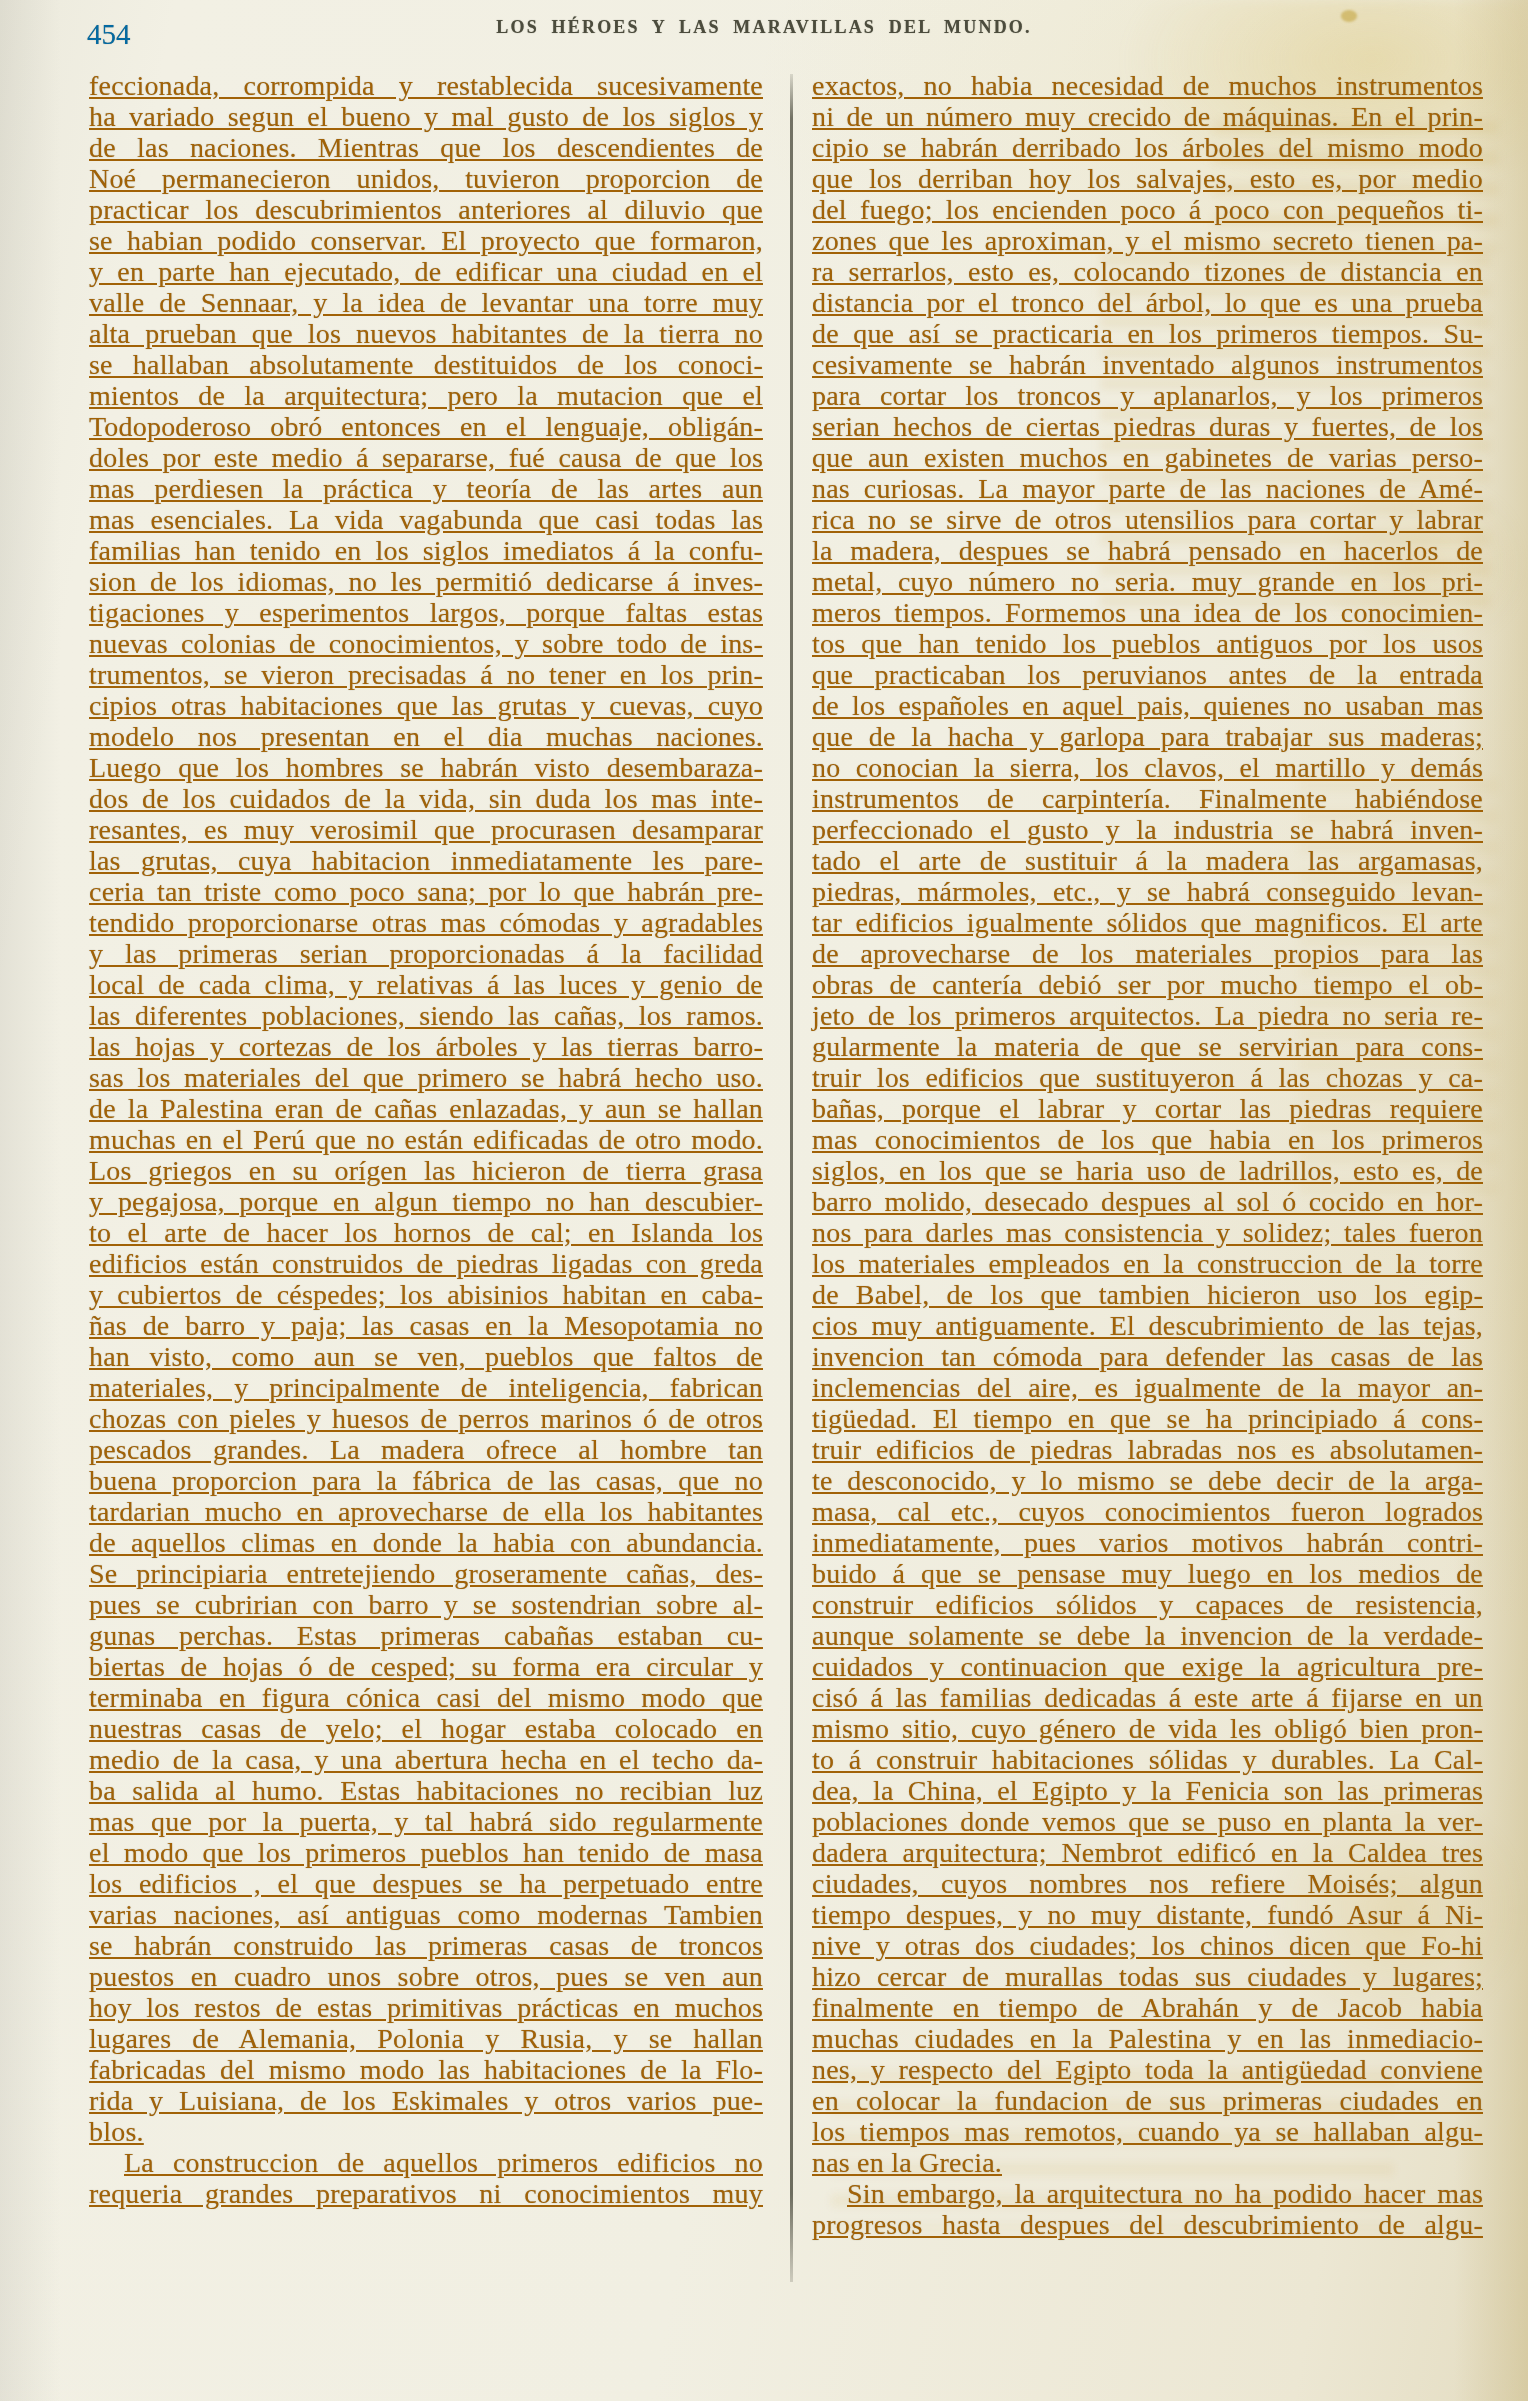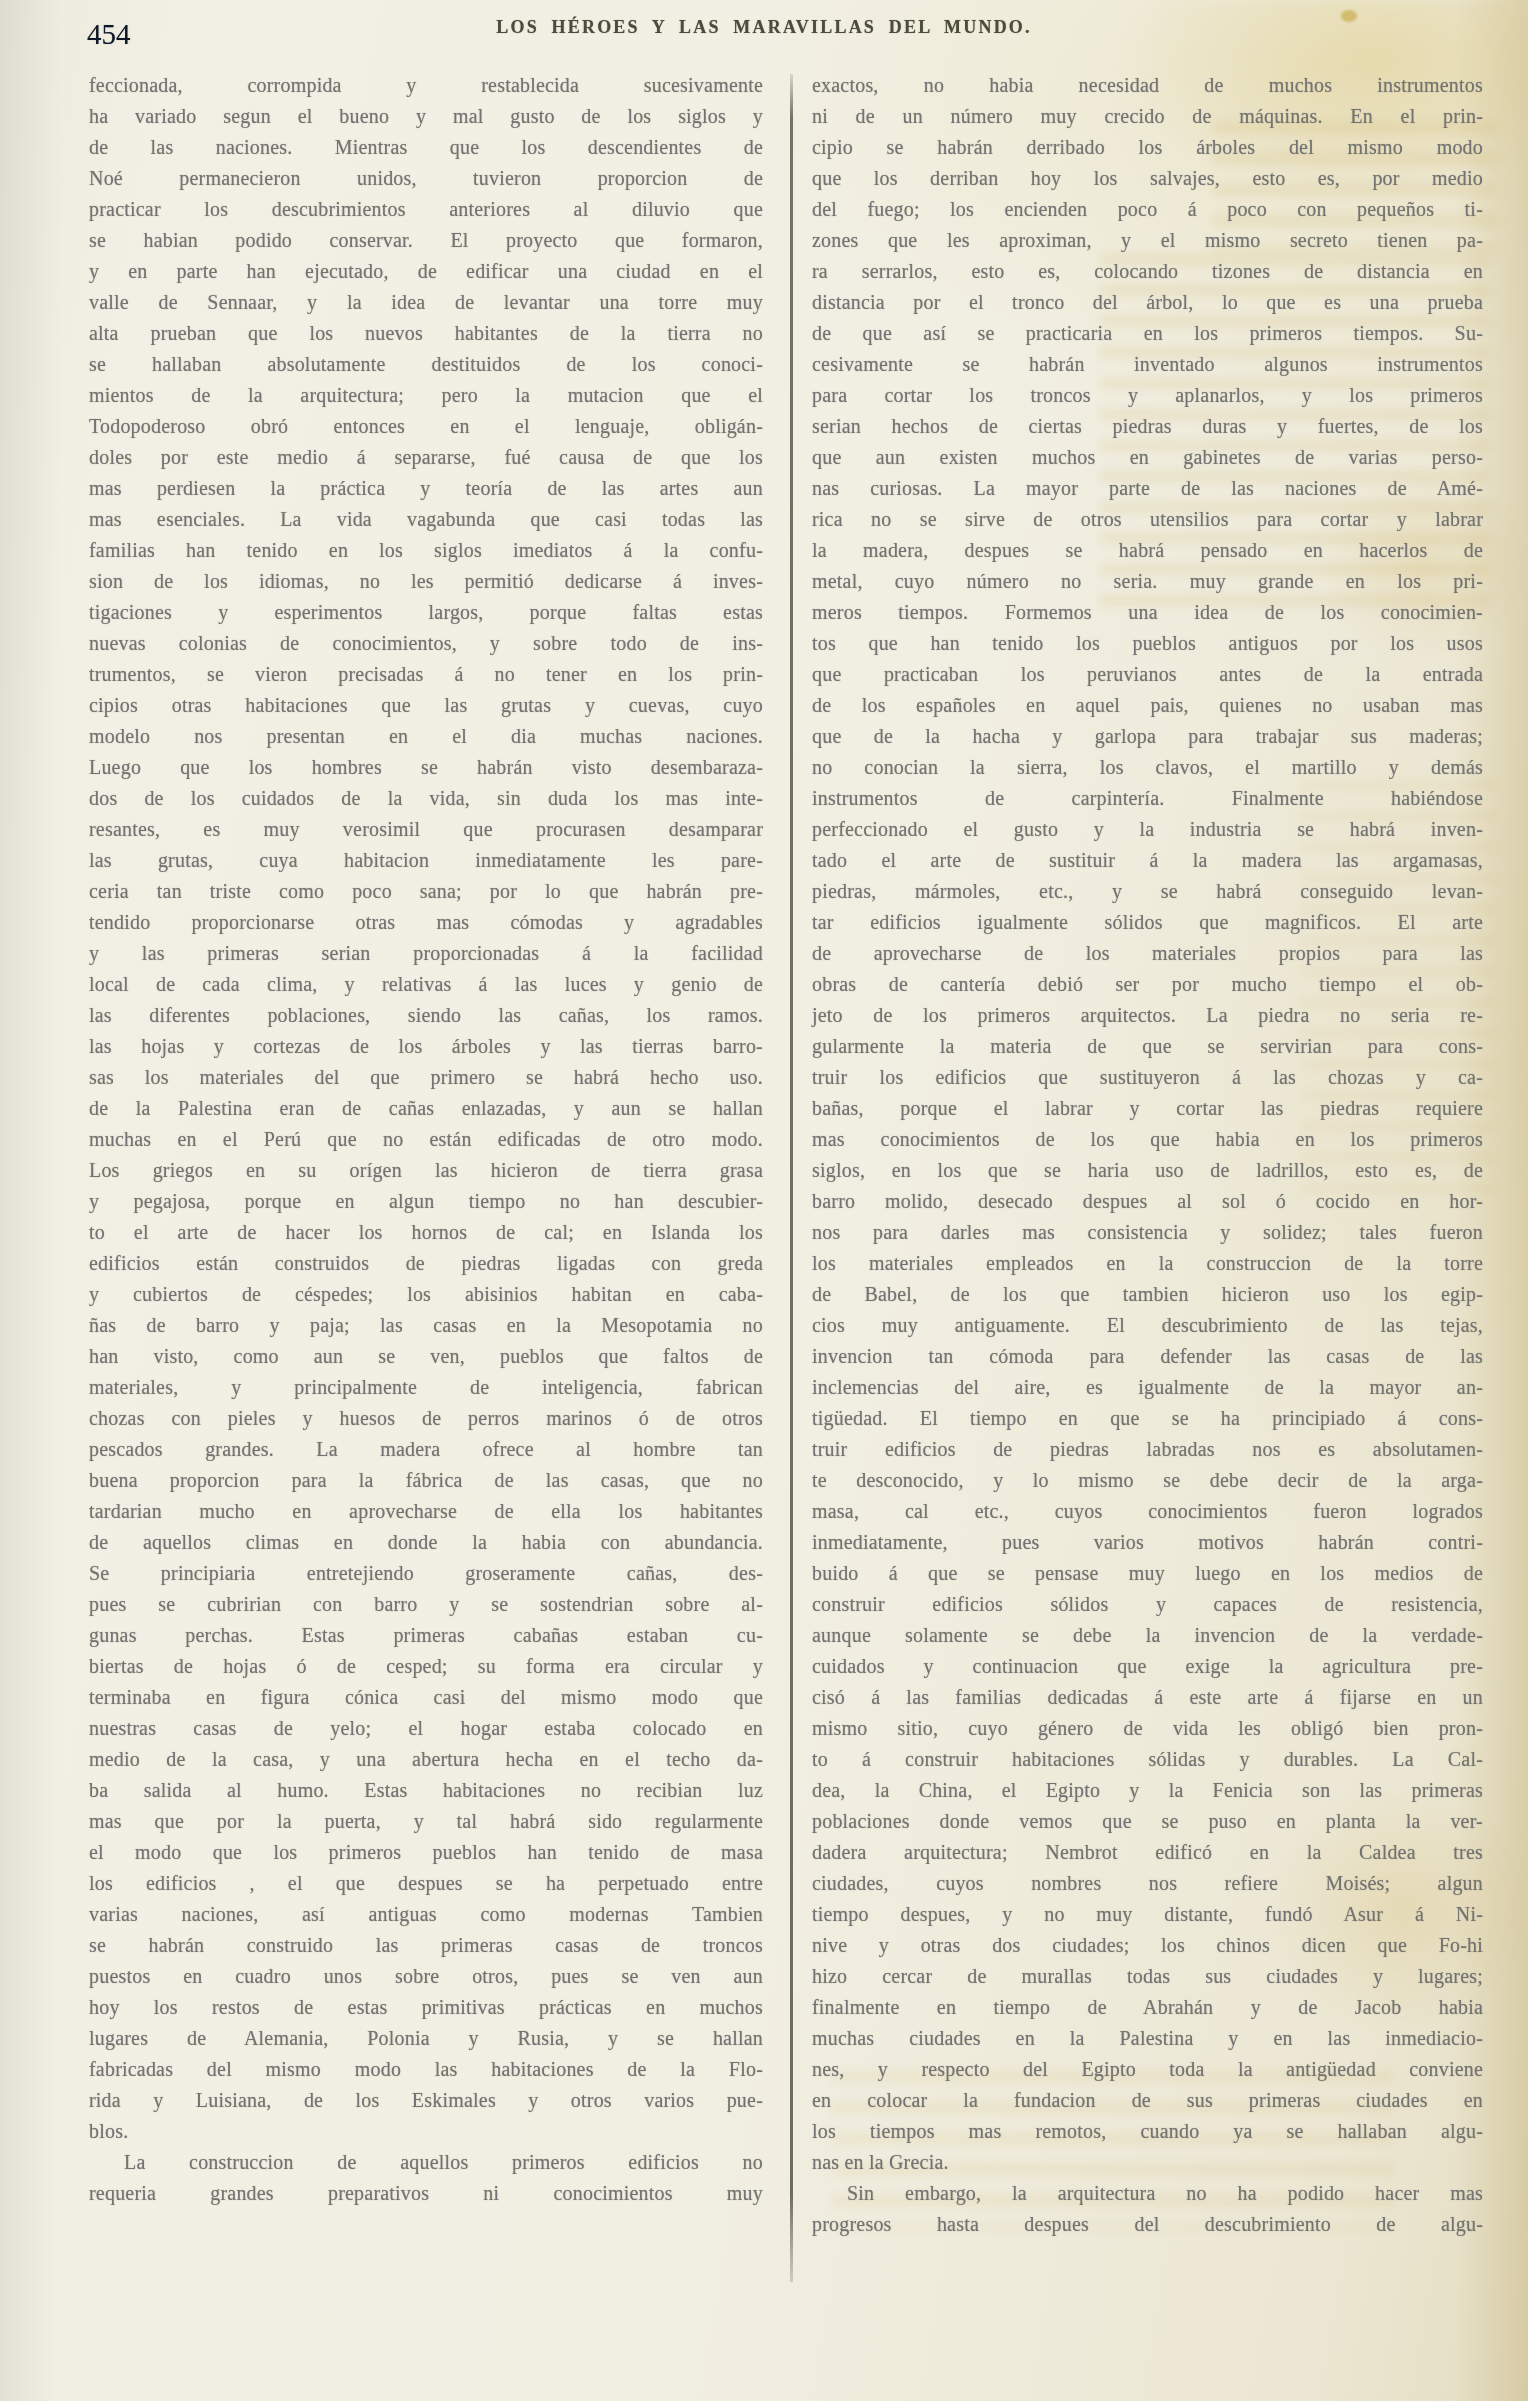--- a/index.html
+++ b/index.html
@@ -50,36 +50,37 @@
       rgba(203,168,82,0) 13px, rgba(203,168,82,0) 31px);
     filter: blur(4.3px);
   }
   .b1 { left: 1100px; top: 253px; width: 390px; height: 372px; }
   .b2 { left: 1212px; top: 121px; width: 286px; height: 130px; }
   .b3 { left: 831px;  top: 2070px; width: 563px; height: 160px; opacity: .85; }
   .b4 { left: 1299px; top: 779px; width: 199px; height: 433px; opacity: .55; }
 
   .page-number {
     position: absolute; left: 87px; top: 18px;
-    font-size: 29px; color: #0f172a;
+    font-size: 29px; color: #0369a1;
     text-shadow: 0 0 0.9px rgba(86,86,70,0.5);
   }
   .page-title {
     position: absolute; left: 0; right: 0; top: 17.3px;
     text-align: center;
     font-size: 18px; font-weight: bold;
     letter-spacing: 2.2px; word-spacing: 6px;
     color: #4c4c3d;
     text-shadow: 0 0 1px rgba(76,76,61,0.55);
   }
   .column {
     position: absolute; top: 70px;
-    font-size: 20px; color: #737373;
+    font-size: 28px; color: #a16207;
     letter-spacing: 0.2px;
     text-shadow: 0 0 1.1px rgba(96,96,79,0.5);
+    text-decoration: underline;
   }
   .col-left  { left: 89px; width: 674px; }
   .col-right { left: 812px; width: 671px; }
   .line {
     line-height: 31px; height: 31px;
     text-align: justify;
     text-align-last: justify;
     -moz-text-align-last: justify;
     white-space: normal;
     overflow: visible;

